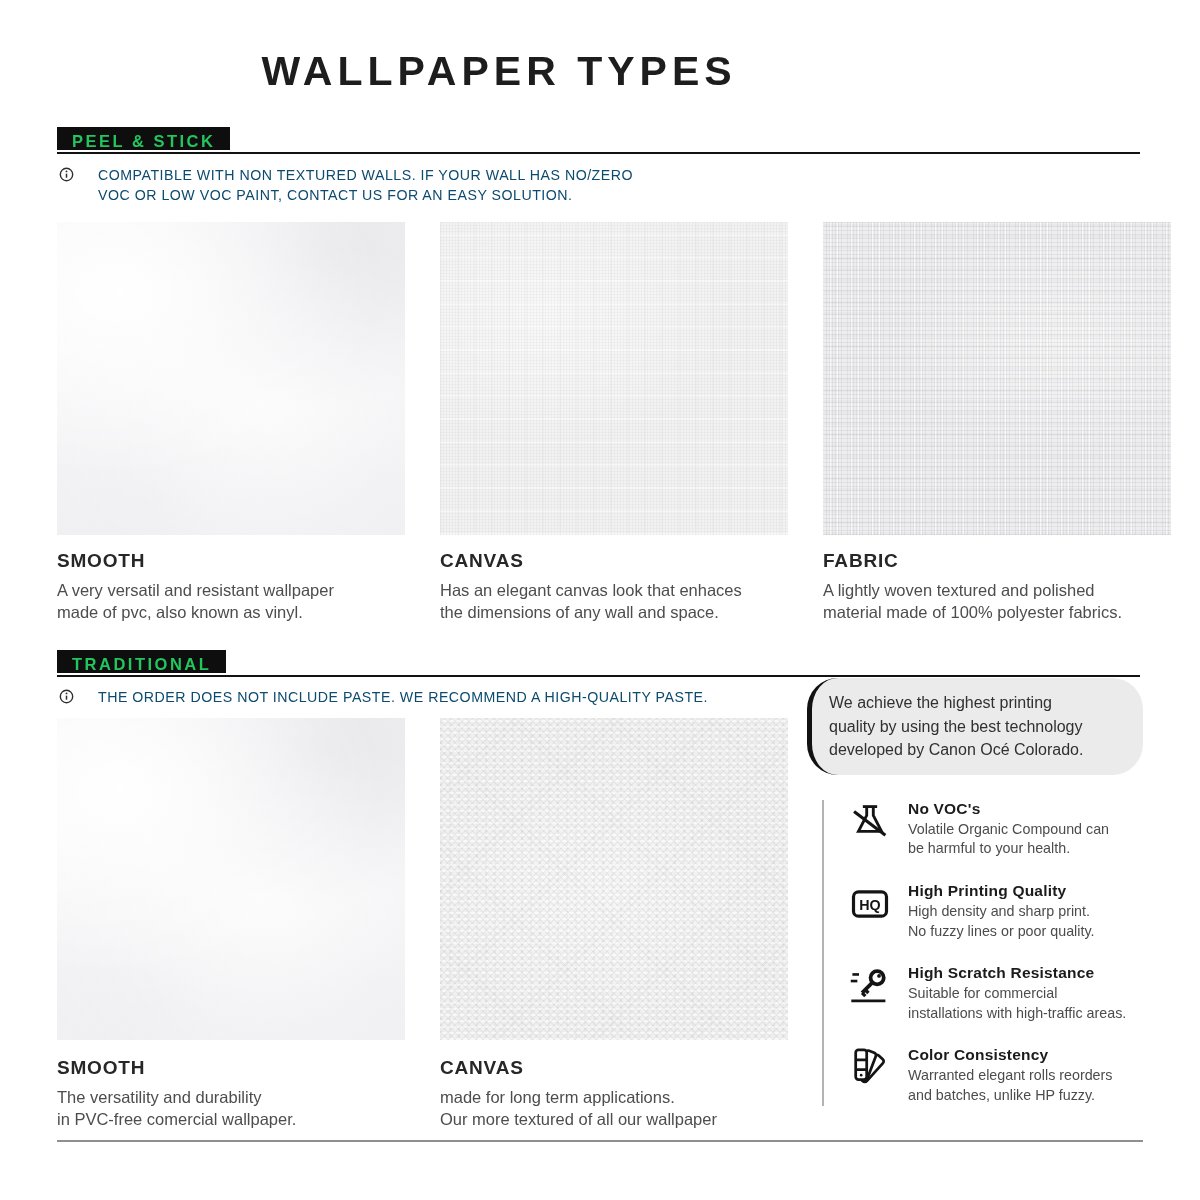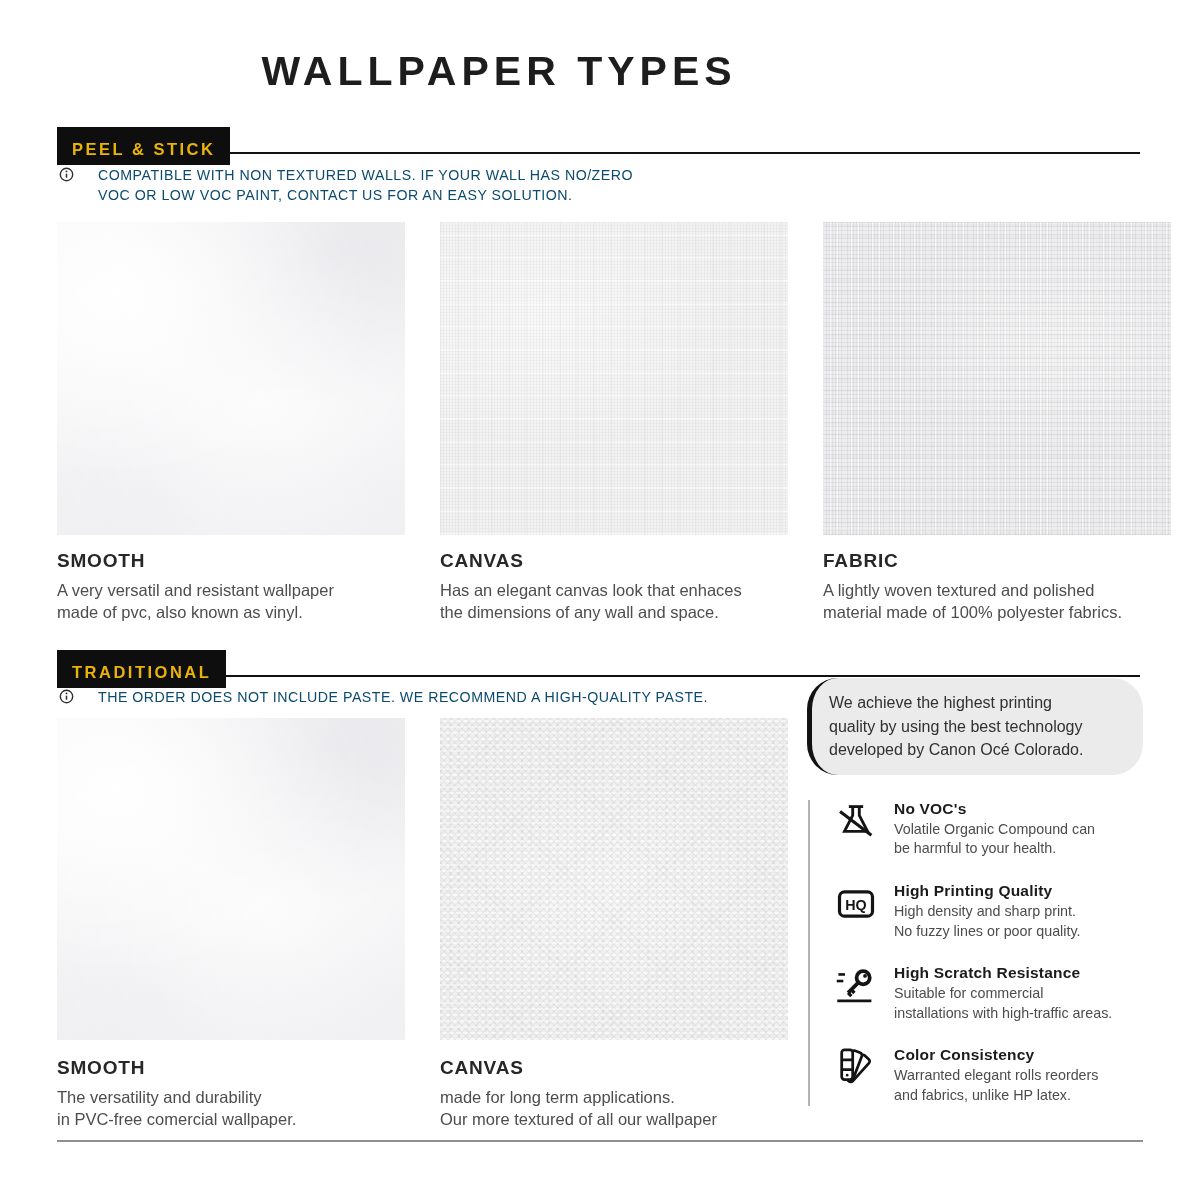--- a/index.html
+++ b/index.html
@@ -9,22 +9,22 @@
   .page-title{
     position:absolute; top:48px; left:57px; width:884px;
     text-align:center; font-size:41px; font-weight:600;
     letter-spacing:5px; color:#1d1d1d;
   }
 
   .sec-header{ position:absolute; left:57px; width:1083px; height:27px;
     border-bottom:2px solid #121212; }
   .sec-header.s1{ top:127px; }
   .sec-header.s2{ top:650px; }
-  .sec-badge{ display:inline-block; height:38px; line-height:28px;
-    background:#0e0e0e; color:#eab308; padding:8px 15px;
+  .sec-badge{ display:inline-block; height:23px; line-height:28px;
+    background:#0e0e0e; color:#22c55e; padding:0 15px;
     font-size:16.5px; font-weight:700; letter-spacing:2.5px; }
 
   .note{ position:absolute; left:59px; display:flex; gap:24px;
     font-size:14.2px; letter-spacing:.5px; color:#0c4a6e; line-height:1.38; }
   .note.n1{ top:166px; }
   .note.n2{ top:688px; }
   .note .info-ic{ flex:0 0 auto; margin-top:1px; }
   .note .nline{ display:block; }
 
   .swatch-row{ position:absolute; left:57px; display:flex; gap:35px; }
@@ -78,21 +78,21 @@
       repeating-linear-gradient(90deg, rgba(0,0,0,.022) 0 2px, rgba(0,0,0,0) 2px 9px),
       radial-gradient(ellipse 300px 220px at 45% 55%, rgba(255,255,255,.35), rgba(255,255,255,0) 60%);
   }
 
   
   .aside{ position:absolute; top:678px; left:807px; width:336px; }
   .quote-box{ background:#ebebeb; border-left:5px solid #121212;
     padding:13px 14px 13px 17px; font-size:16px; line-height:1.48; color:#303030;border-radius:31px; }
   .quote-box .qline{ display:block; }
 
-  .features{ margin-top:25px; margin-left:1px; border-left:2px solid #b3b3b3;
+  .features{ margin-top:25px; margin-left:15px; border-left:2px solid #b3b3b3;
     padding-left:24px; }
   .feature{ display:flex; gap:16px; margin-bottom:23px; }
   .feature:last-child{ margin-bottom:0; }
   .f-icon{ flex:0 0 44px; width:44px; height:44px; }
   .f-title{ font-size:15.5px; font-weight:700; color:#1b1b1b; letter-spacing:.2px; }
   .f-desc{ margin-top:3px; font-size:14.3px; color:#4c4c4c; line-height:1.38; }
   .f-desc .dline{ display:block; }
 
   .bottom-divider{ position:absolute; top:1140px; left:57px; width:1086px;
     height:2px; background:#8f8f8f; }
@@ -264,21 +264,21 @@
             <rect x="7" y="3.5" width="10" height="27" rx="2.5"></rect>
             <path d="M7 12.5 h10 M7 21.5 h10" fill="none"></path>
           </g>
           <circle cx="12" cy="26.5" r="1.2" fill="#141414"></circle>
         </svg>
       </span>
       <span>
         <span class="f-title">Color Consistency</span>
         <span class="f-desc">
           <span class="dline">Warranted elegant rolls reorders</span>
-          <span class="dline">and fabrics, unlike HP latex.</span>
+          <span class="dline">and batches, unlike HP fuzzy.</span>
         </span>
       </span>
     </div>
 
   </div>
 </div>
 
 <div class="bottom-divider"></div>
 
 </body></html>

